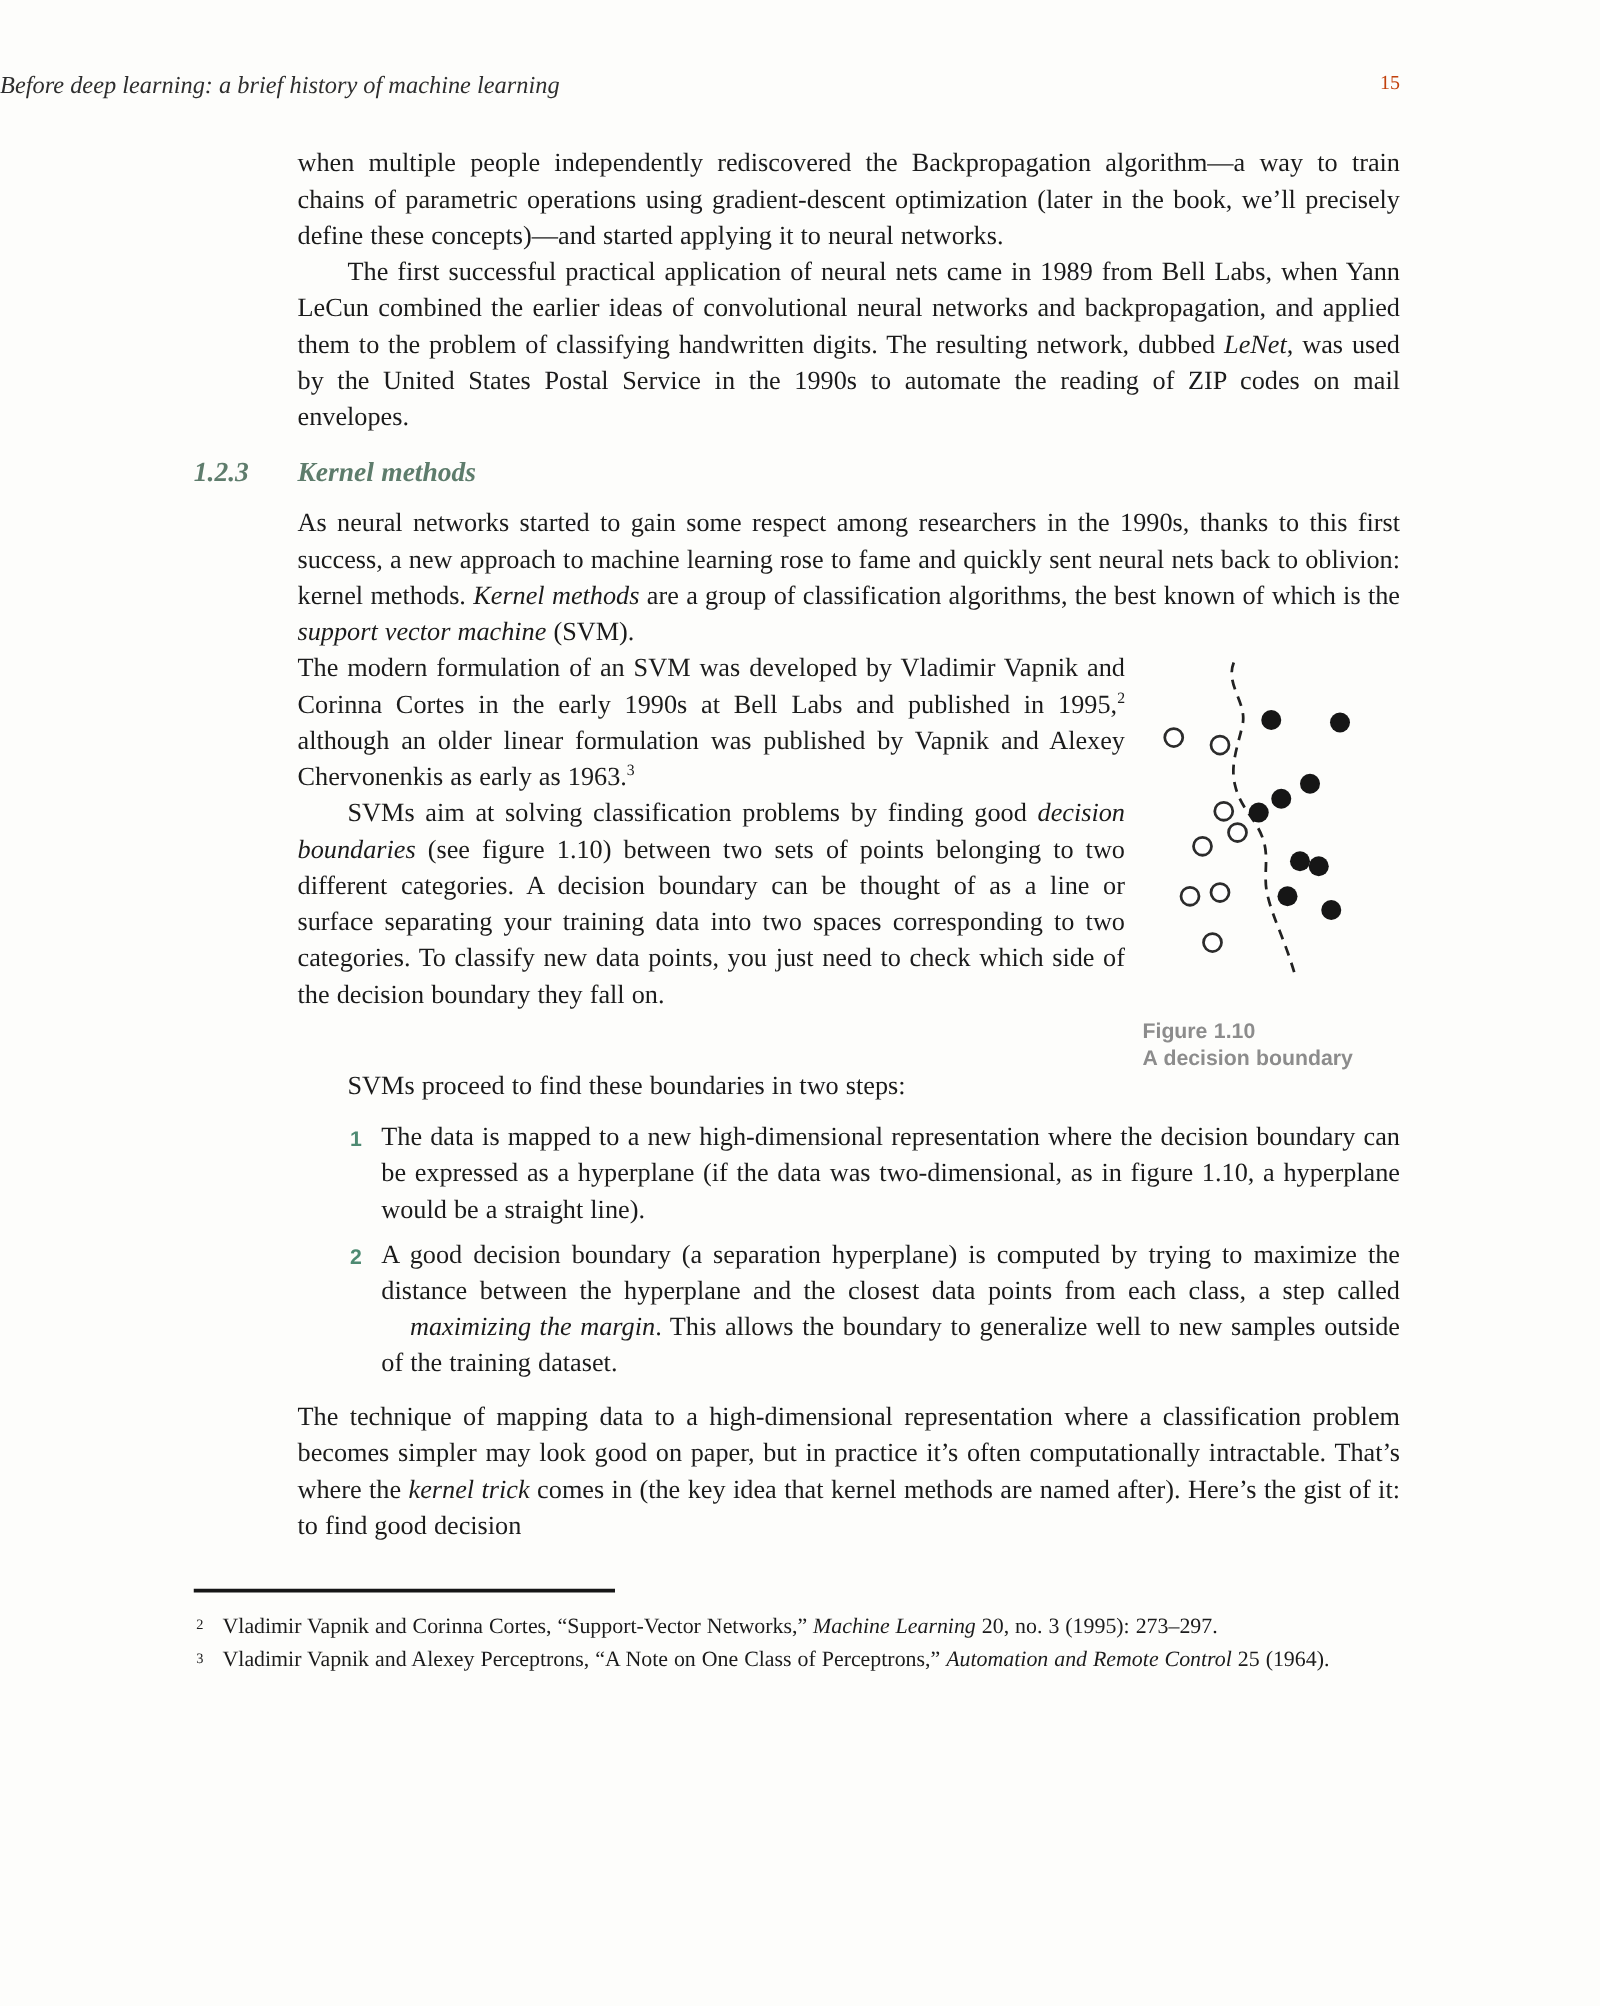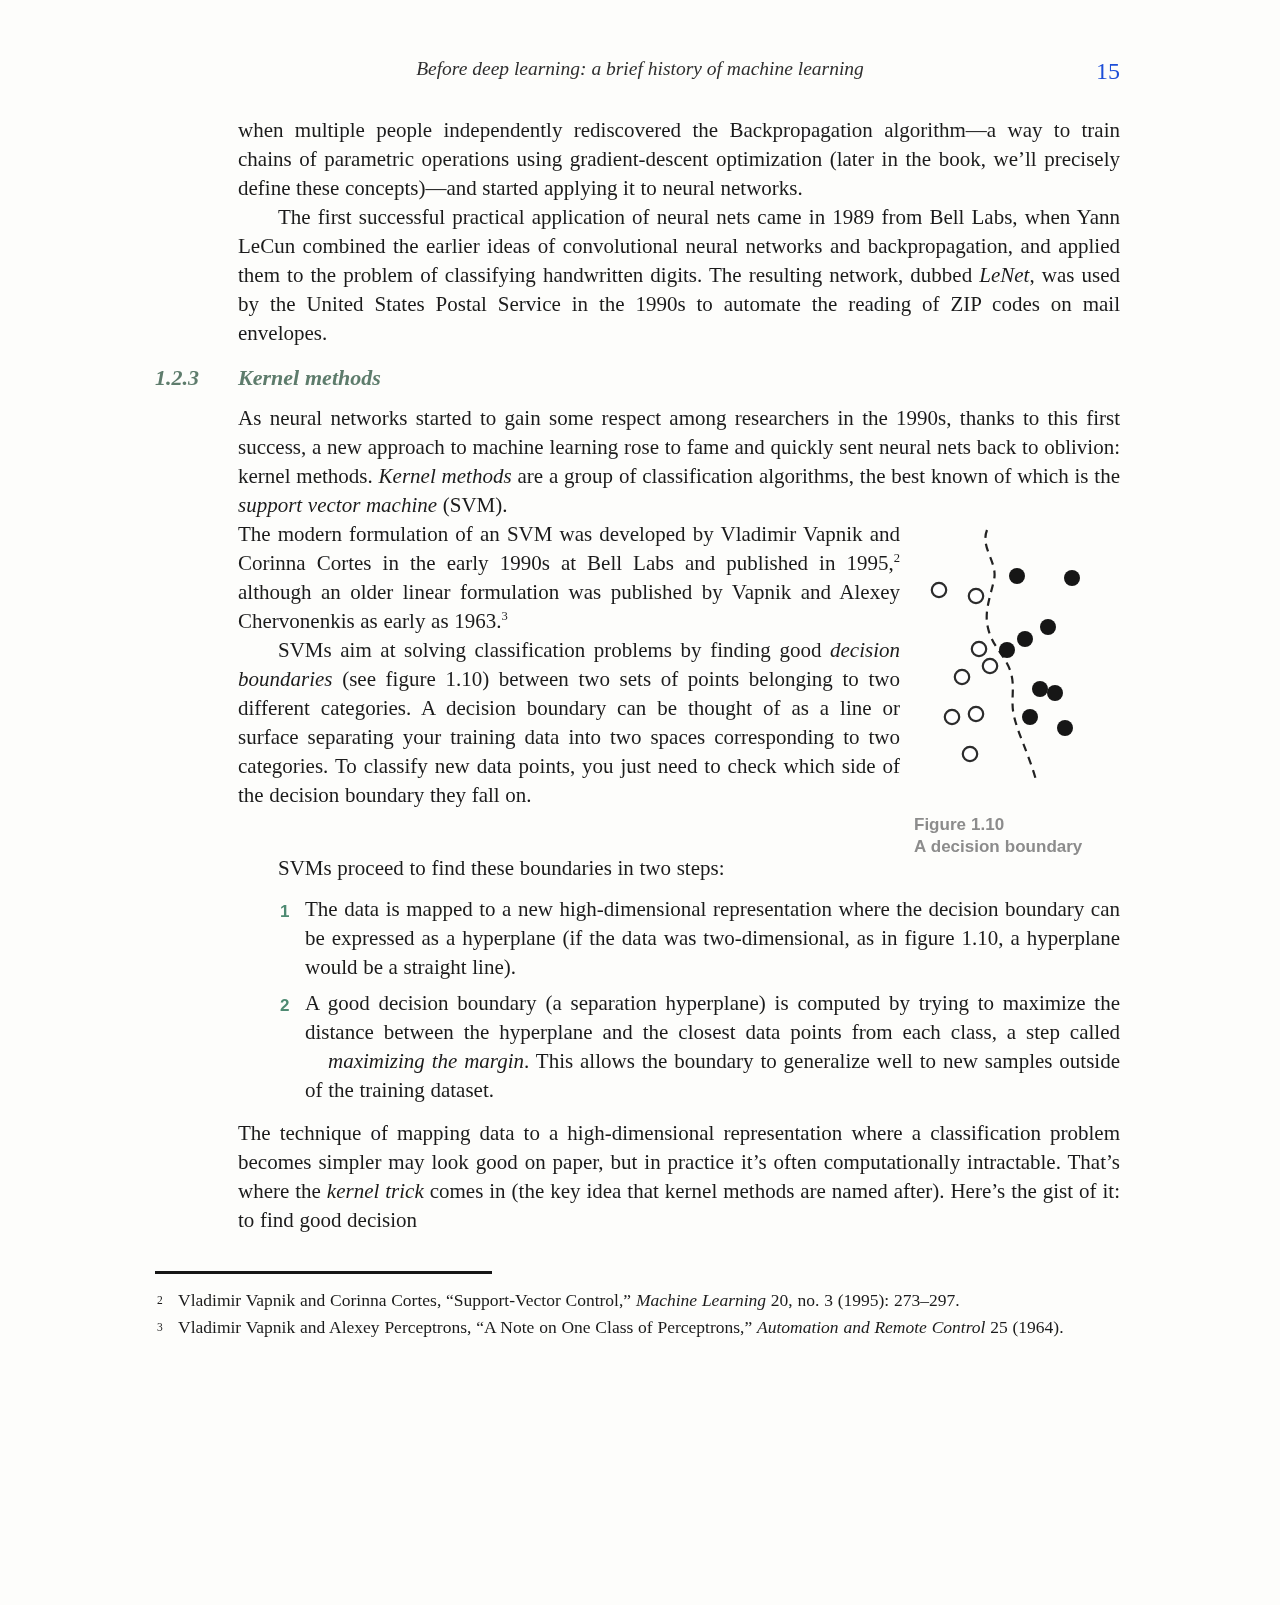--- a/index.html
+++ b/index.html
@@ -16,32 +16,32 @@
   
   .running-header {
     position: absolute;
     top: 58px;
     left: 0;
     width: 100%;
     height: 30px;
   }
   .header-title {
     display: block;
-    text-align: center;
+    text-align: left;
     font-style: italic;
     font-size: 19.5px;
     color: #2e2e2e;
     font-family: Liberation Serif, serif;
   }
   .page-number {
     position: absolute;
     top: 0;
     right: 160px;
-    font-size: 24px;
-    color: #1d4ed8;
+    font-size: 16px;
+    color: #c2410c;
     text-align: right;
   }
   
   .content {
     position: absolute;
     top: 116px;
     left: 238px;
     width: 882px;
     font-size: 21px;
     line-height: 29px;
@@ -186,21 +186,21 @@
       </div>
     </div>
 
     <p class="para"><span>The technique of mapping data to a high-dimensional representation where a classification problem becomes simpler may look good on paper, but in practice it’s often computationally intractable. That’s where the </span><span style="font-style: italic;">kernel trick</span><span> comes in (the key idea that kernel methods are named after). Here’s the gist of it: to find good decision</span></p>
 
     <div class="footnote-rule"></div>
 
     <div class="footnotes">
       <div class="footnote">
         <span class="footnote-number">2</span>
-        <span class="footnote-text"><span>Vladimir Vapnik and Corinna Cortes, “Support-Vector Control,” </span><span style="font-style: italic;">Machine Learning</span><span> 20, no. 3 (1995): 273–297.</span></span>
+        <span class="footnote-text"><span>Vladimir Vapnik and Corinna Cortes, “Support-Vector Networks,” </span><span style="font-style: italic;">Machine Learning</span><span> 20, no. 3 (1995): 273–297.</span></span>
       </div>
       <div class="footnote">
         <span class="footnote-number">3</span>
         <span class="footnote-text"><span>Vladimir Vapnik and Alexey Perceptrons, “A Note on One Class of Perceptrons,” </span><span style="font-style: italic;">Automation and Remote Control</span><span> 25 (1964).</span></span>
       </div>
     </div>
 
   </div>
 </div>
 

